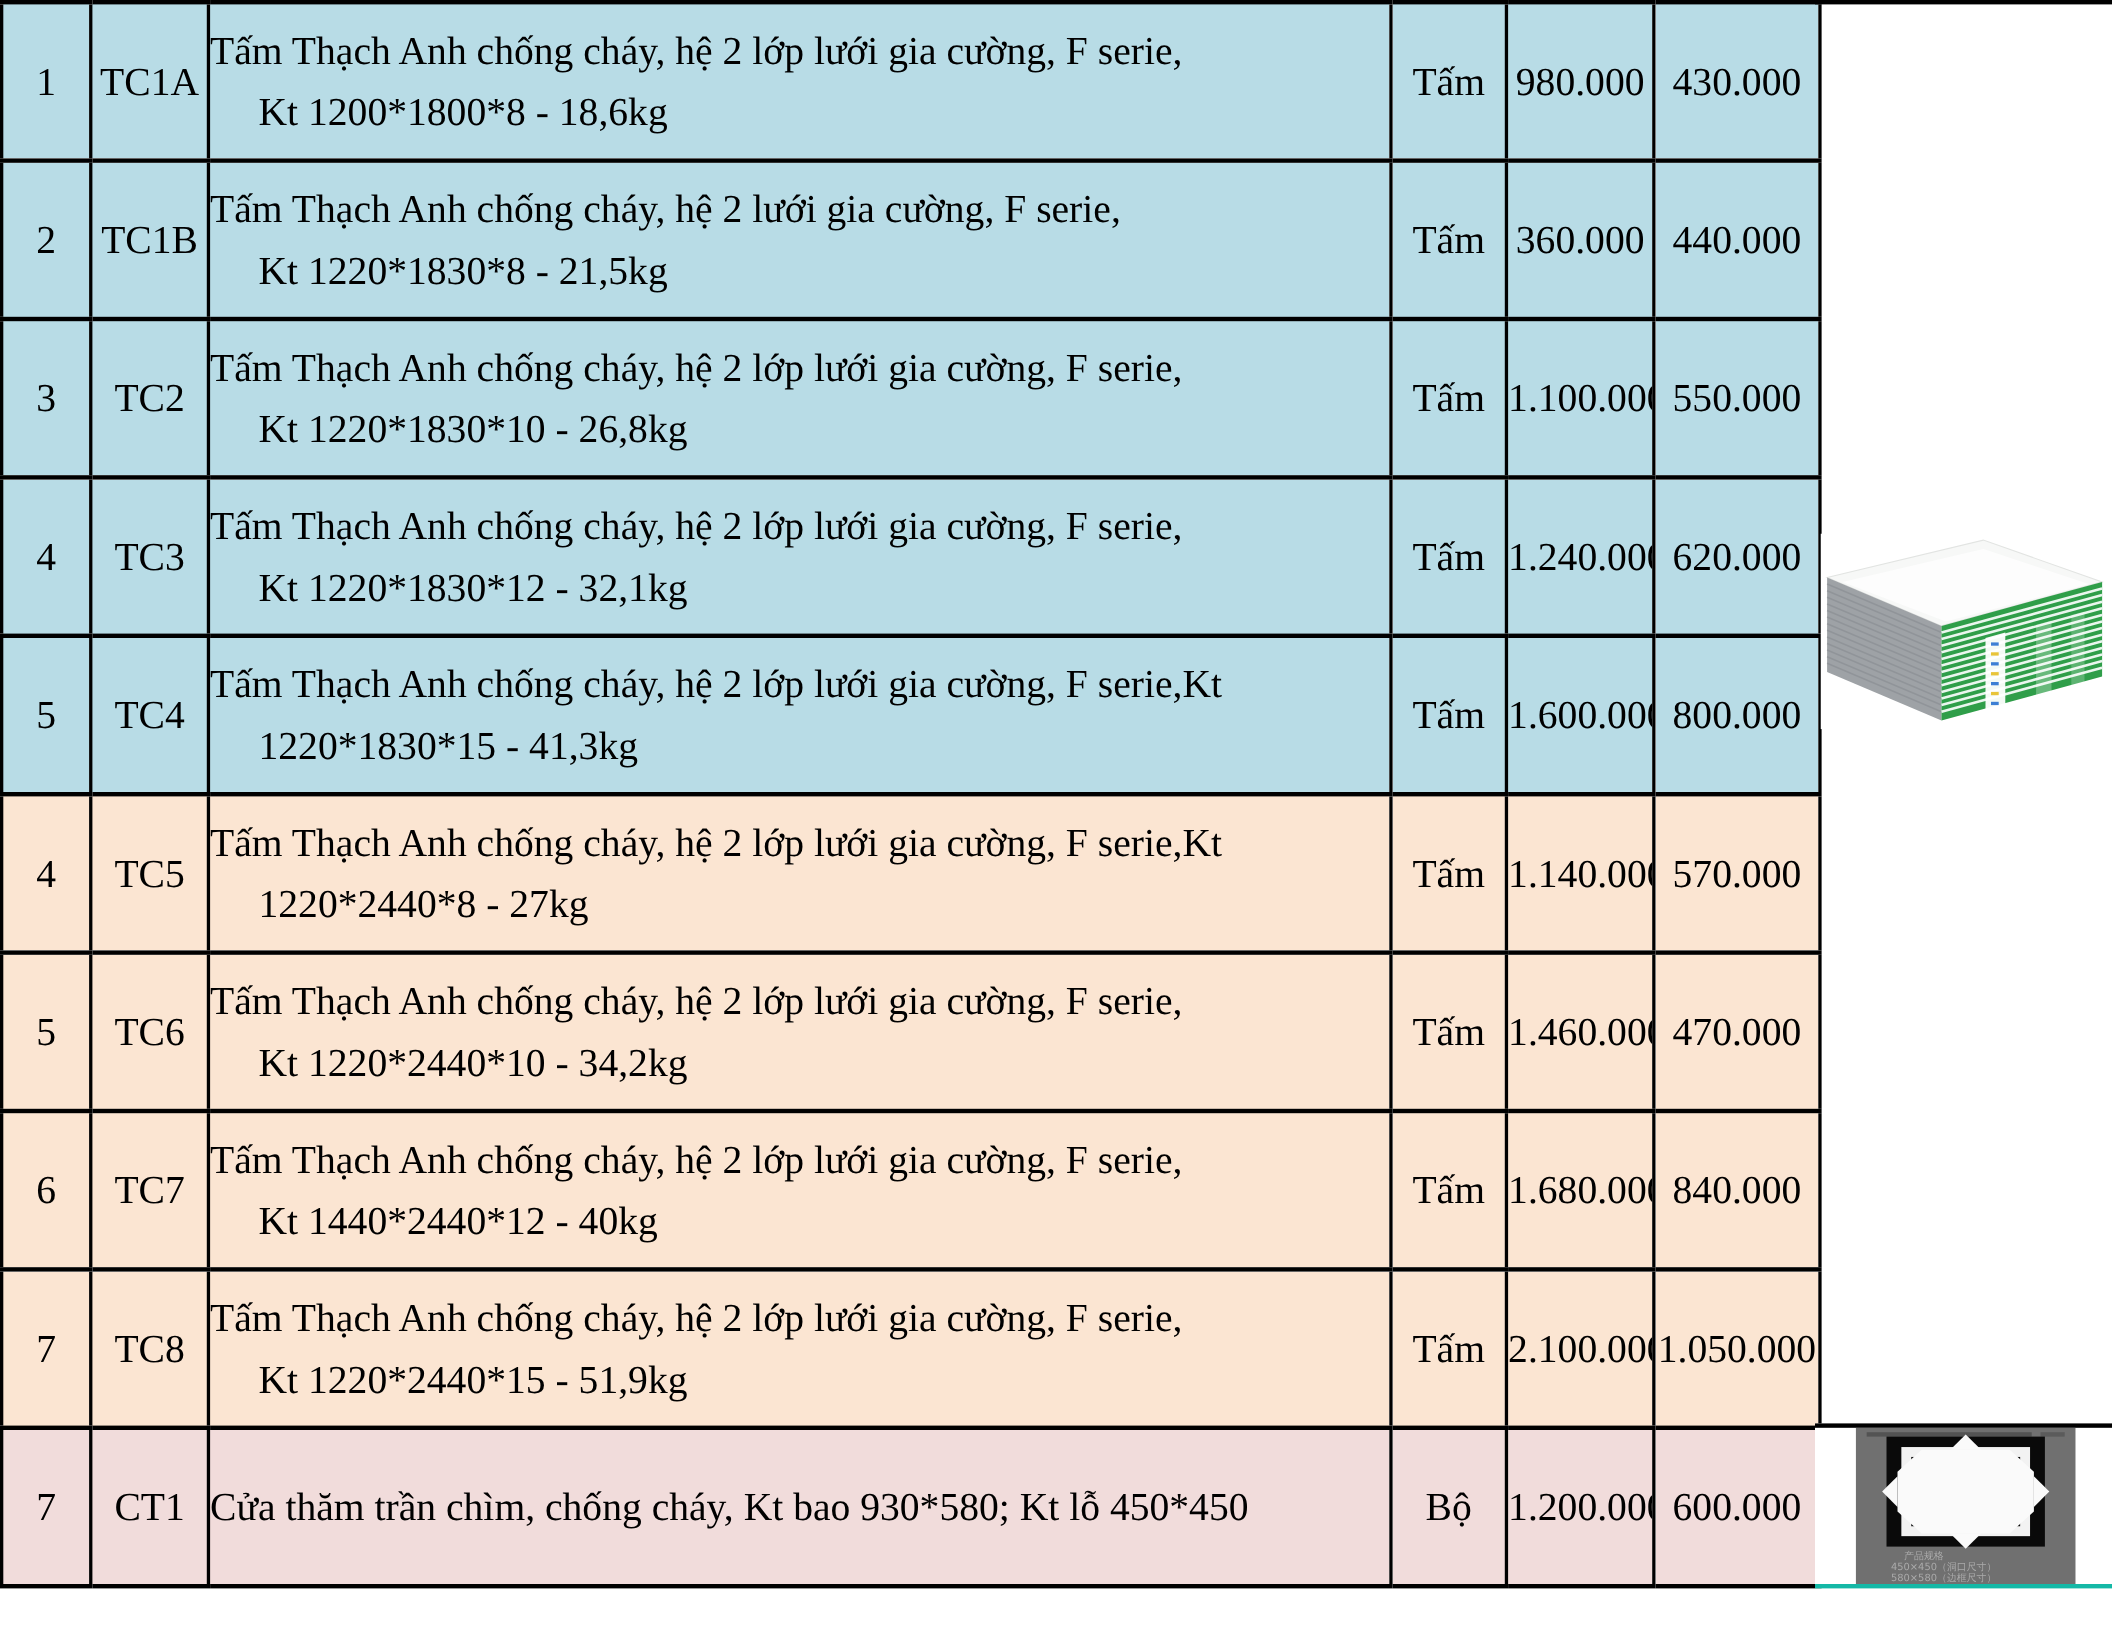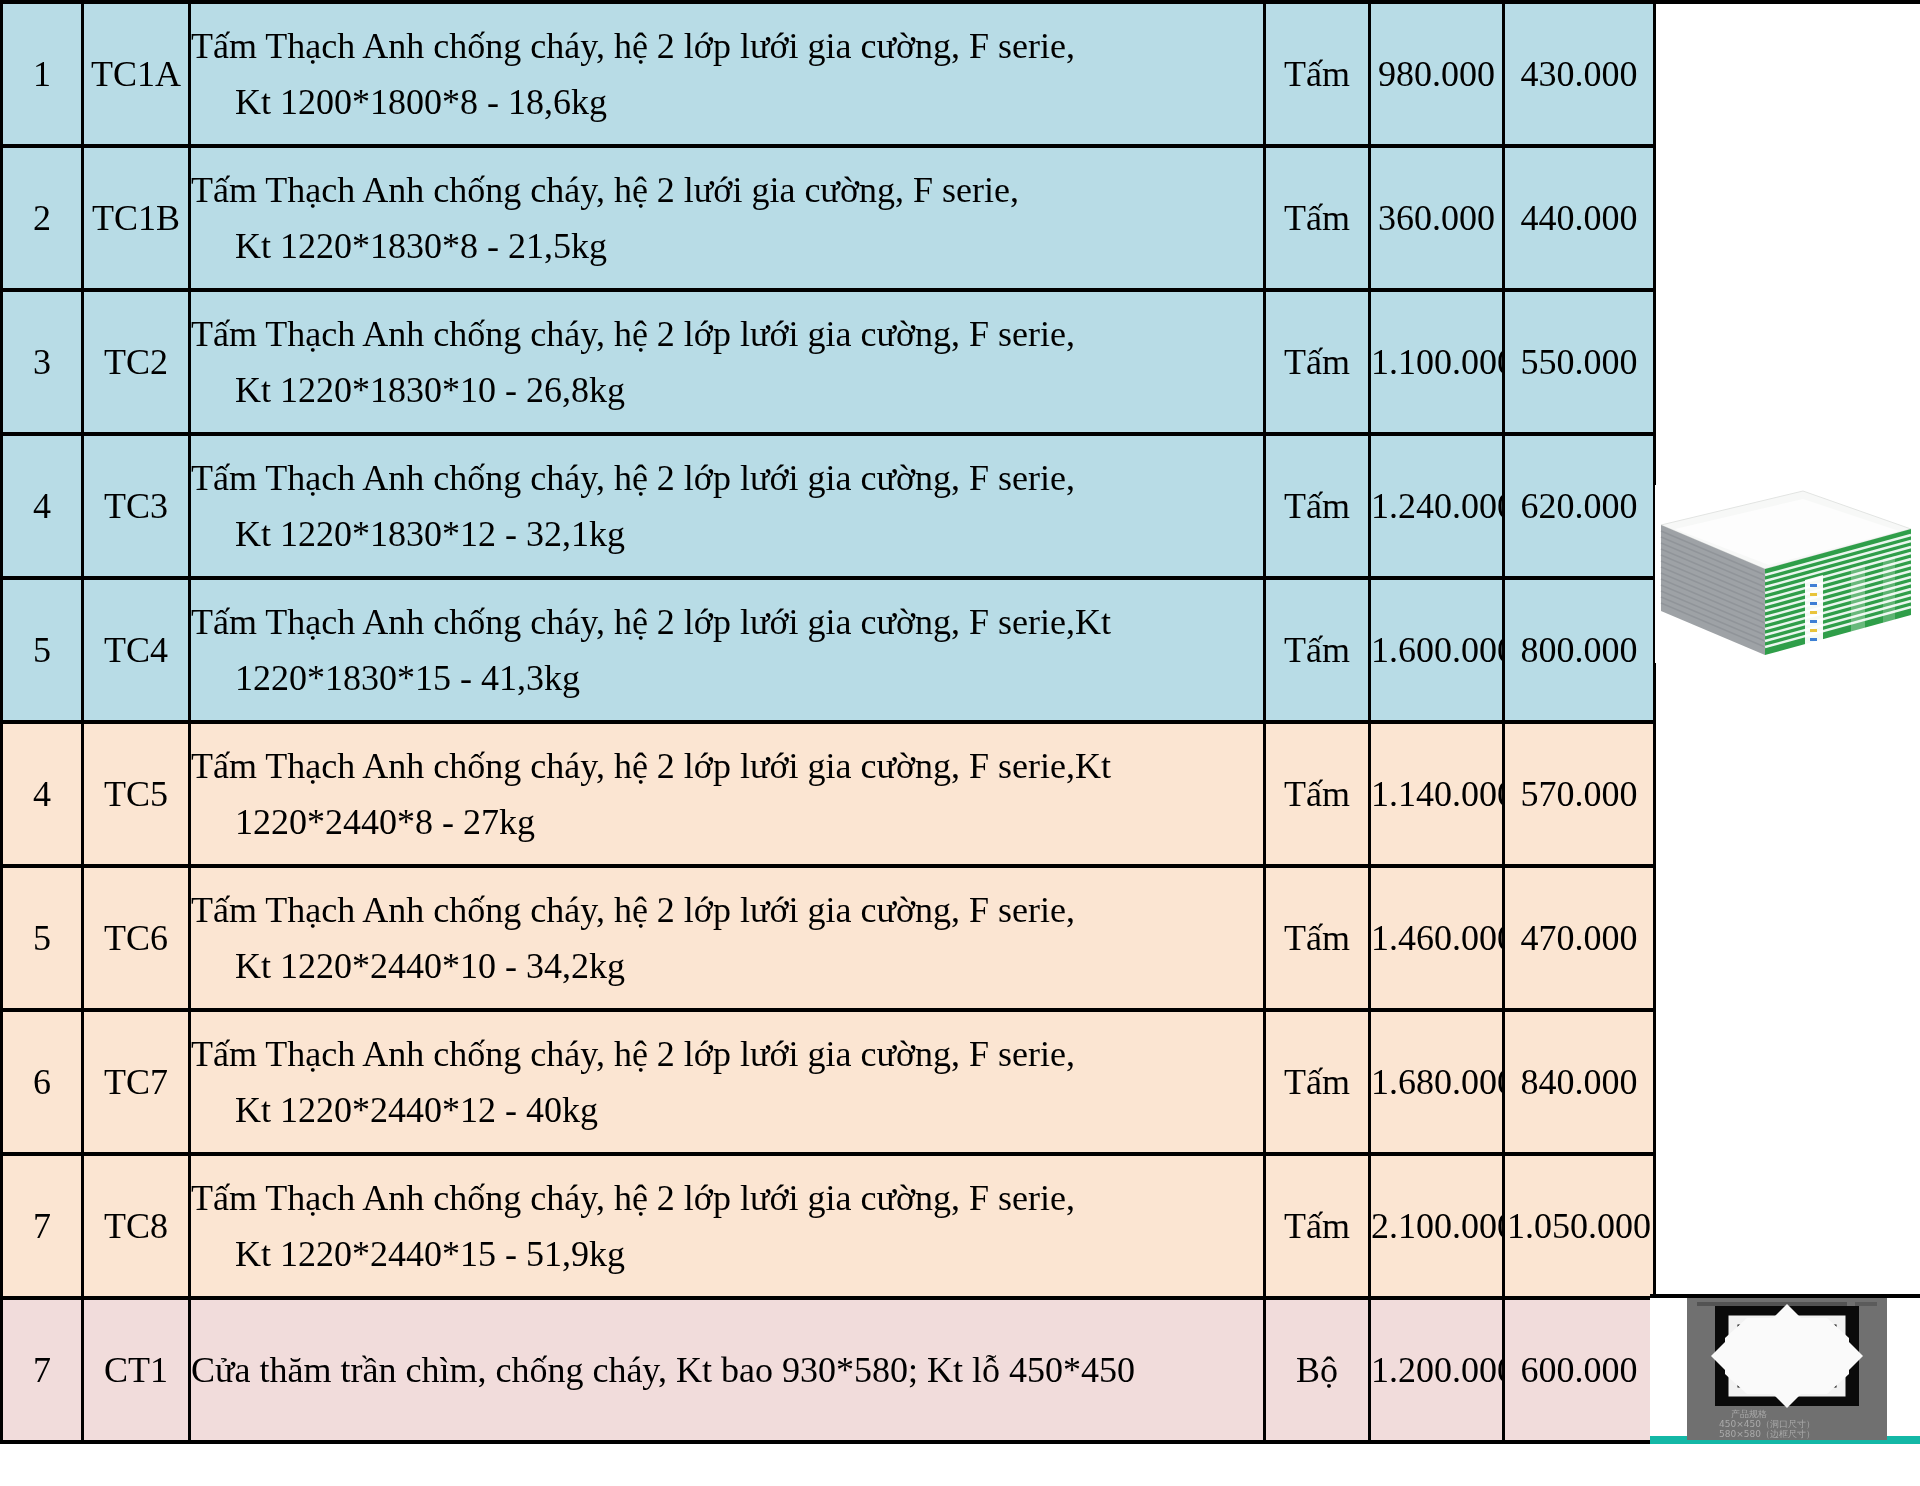--- a/index.html
+++ b/index.html
@@ -31,21 +31,21 @@
   td.c-p1{font-size:35px;}
   td.c-desc{padding:0 11px;}
   .desc-l1{display:flex;justify-content:flex-start;line-height:56px;white-space:nowrap;}
   .desc-l2{line-height:56px;white-space:nowrap;padding-left:44px;}
   
   .right-top-border{position:absolute;left:1650px;top:0;width:270px;height:4px;background:#000;}
   .panel-photo{position:absolute;left:1655px;top:485px;width:262px;height:178px;}
   .door-cell{
     position:absolute;left:1650px;top:1294px;width:270px;height:150px;
     box-sizing:border-box;background:#fff;
-    border-top:4px solid #000;border-bottom:8px solid #14b8a6;
+    border-top:4px solid #000;border-bottom:4px solid #14b8a6;
   }
   .door-photo{position:absolute;left:37px;top:0;width:200px;height:142px;}
 </style>
 </head>
 <body>
 
 <table class="price">
   <colgroup>
     <col style="width:81px">
       <col style="width:107px">
@@ -162,21 +162,21 @@
   </tr>
 
   <tr class="row-orange">
     <td class="c-no">6</td>
     <td class="c-code">TC7</td>
     <td class="c-desc">
       <div class="desc-l1">
             <span>Tấm Thạch Anh chống cháy, hệ 2 lớp lưới gia cường, F serie,</span>
             <span></span>
           </div>
-      <div class="desc-l2">Kt 1220*2440*12 - 40kg</div>
+      <div class="desc-l2">Kt 1440*2440*12 - 40kg</div>
     </td>
     <td class="c-unit">Tấm</td>
     <td class="c-p1">1.680.000</td>
     <td class="c-p2">840.000</td>
   </tr>
 
   <tr class="row-orange">
     <td class="c-no">7</td>
     <td class="c-code">TC8</td>
     <td class="c-desc">

